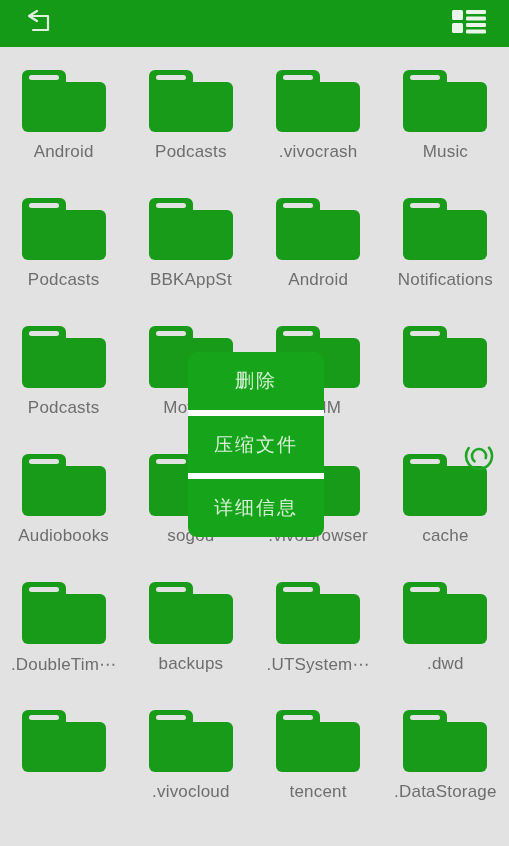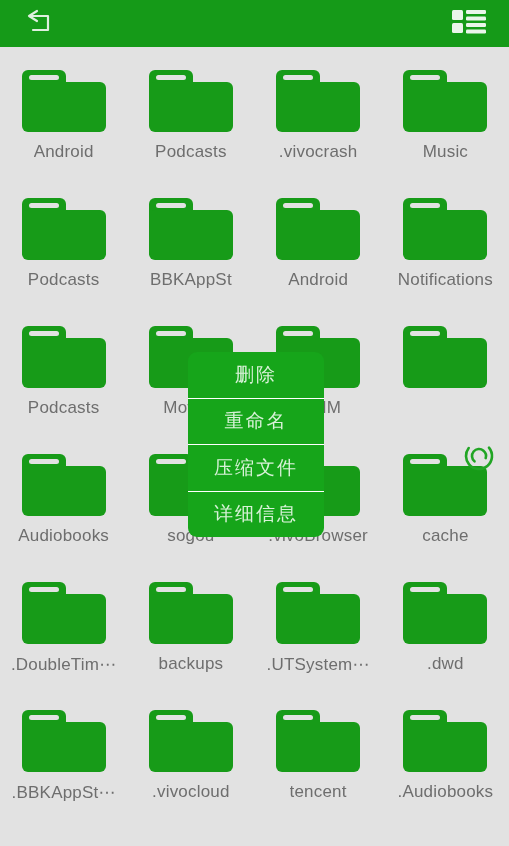--- a/index.html
+++ b/index.html
@@ -133,21 +133,21 @@
   }
 
   #context-menu .menu-item {
     flex: 1 1 0;
     display: flex;
     align-items: center;
     justify-content: center;
     color: #d8f2d8;
     font-size: 19px;
     letter-spacing: 2px;
-    border-bottom: 1px solid #ffffff;
+    border-bottom: 6px solid #ffffff;
   }
 
   #context-menu .menu-item:last-child { border-bottom: none; }
 </style>
 </head>
 <body>
 
 <div id="app-header">
 
   <div class="hdr-btn">
@@ -332,21 +332,20 @@
         <div class="f-notch"></div>
       </div>
       <div class="folder-label">.dwd</div>
     </div>
     <div class="folder-cell">
       <div class="folder-icon">
         <div class="f-tab"></div>
         <div class="f-body"></div>
         <div class="f-notch"></div>
       </div>
-      <div class="folder-label">.BBKAppSt⋯</div>
     </div>
     <div class="folder-cell">
       <div class="folder-icon">
         <div class="f-tab"></div>
         <div class="f-body"></div>
         <div class="f-notch"></div>
       </div>
       <div class="folder-label">.vivocloud</div>
     </div>
     <div class="folder-cell">
@@ -356,29 +355,28 @@
         <div class="f-notch"></div>
       </div>
       <div class="folder-label">tencent</div>
     </div>
     <div class="folder-cell">
       <div class="folder-icon">
         <div class="f-tab"></div>
         <div class="f-body"></div>
         <div class="f-notch"></div>
       </div>
-      <div class="folder-label">.Audiobooks</div>
+      <div class="folder-label">.DataStorage</div>
     </div>
   </div>
 
 <div id="refresh-spinner">
   <svg width="36" height="36" viewBox="0 0 36 36">
     <circle cx="18" cy="18" r="13" fill="none" stroke="#21a524" stroke-width="2.6" stroke-linecap="round" stroke-dasharray="58 24" transform="rotate(-40 18 18)"></circle>
     <circle cx="18" cy="18" r="7" fill="none" stroke="#21a524" stroke-width="2.6" stroke-linecap="round" stroke-dasharray="30 14" transform="rotate(130 18 18)"></circle>
   </svg>
 </div>
 
 <div id="context-menu">
     <div class="menu-item">删除</div>
-    <div class="menu-item">重命名</div>
     <div class="menu-item">压缩文件</div>
     <div class="menu-item">详细信息</div>
   </div>
 
 </body></html>

